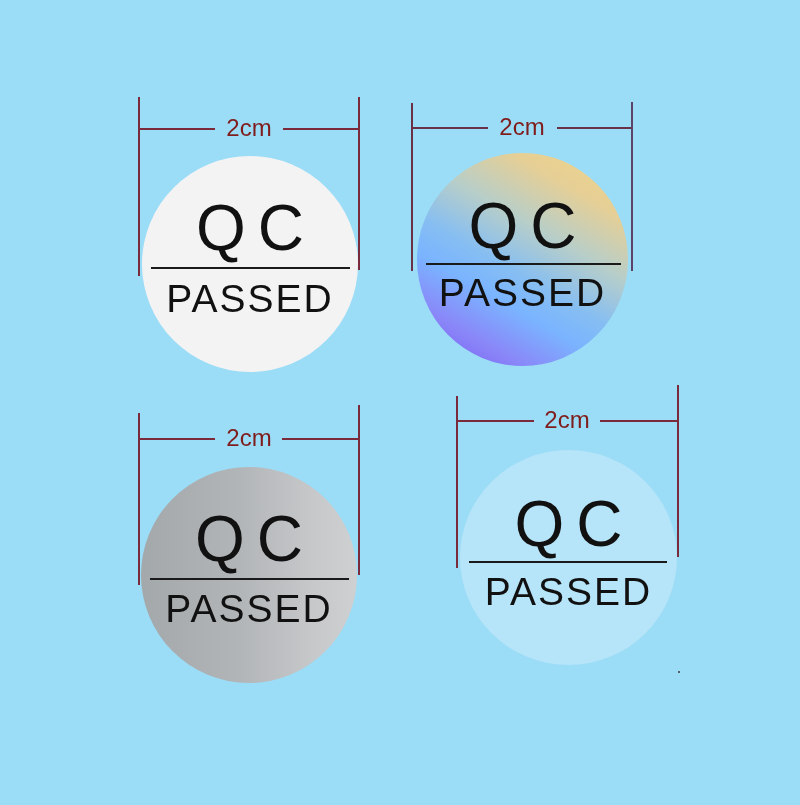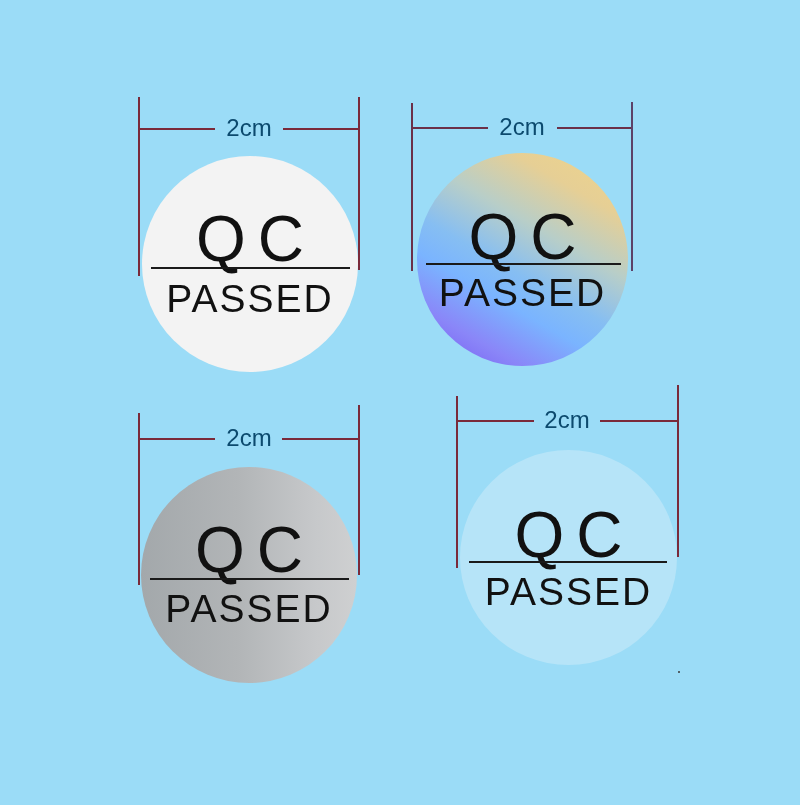--- a/index.html
+++ b/index.html
@@ -24,41 +24,40 @@
     }
     .dim-hline {
       position: absolute;
       height: 2px;
       background: #7A2A3A;
     }
     .dim-label {
       position: absolute;
       font-size: 24px;
       line-height: 24px;
-      color: #0c4a6e;
+      color: #7f1d1d;
       white-space: nowrap;
       transform: translateX(-50%);
     }
     .circle {
       position: absolute;
       border-radius: 50%;
       overflow: hidden;
     }
     .qc-text {
       position: absolute;
       left: 0;
       right: 0;
       text-align: center;
       font-size: 64px;
       line-height: 64px;
       letter-spacing: 12px;
       padding-left: 12px;
       color: #111111;
       font-weight: normal;
-      margin-top: 11px;
     }
     .divider {
       position: absolute;
       height: 2px;
       background: #1a1a1a;
     }
     .passed-text {
       position: absolute;
       left: 0;
       right: 0;

